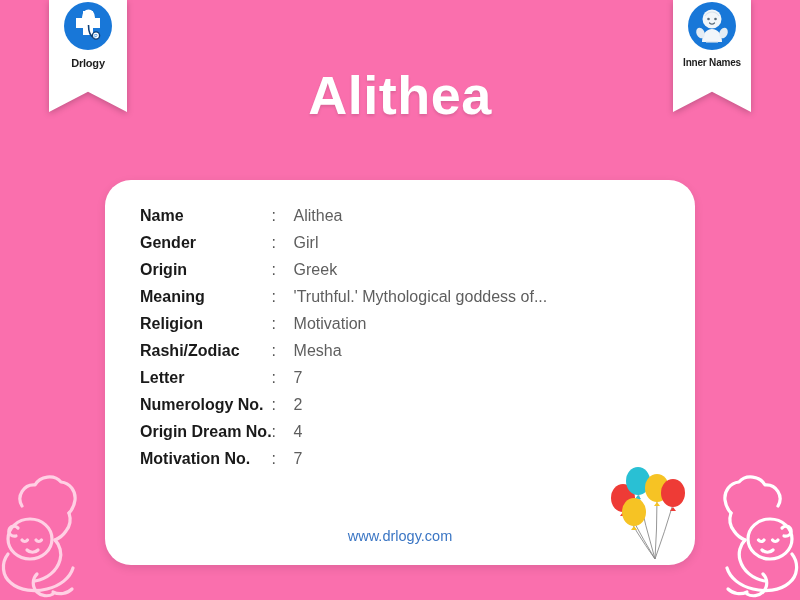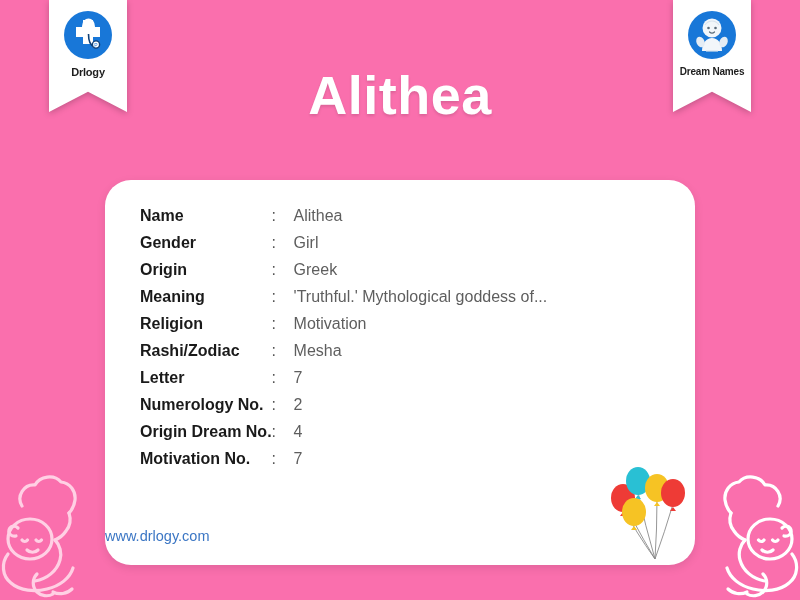--- a/index.html
+++ b/index.html
@@ -43,21 +43,21 @@
     background: #ffffff;
     -webkit-clip-path: polygon(0 0, 100% 0, 100% 100%, 50% 82%, 0 100%);
     clip-path: polygon(0 0, 100% 0, 100% 100%, 50% 82%, 0 100%);
   }
   .badge-inner {
     position: absolute;
     inset: 0;
     display: flex;
     flex-direction: column;
     align-items: center;
-    padding-top: 9px;
+    padding-top: 0;
     box-sizing: border-box;
   }
   .badge-icon { width: 52px; height: 52px; }
   .badge-icon svg { display: block; width: 100%; height: 100%; }
   .badge-label {
     margin-top: 5px;
     font-size: 11px;
     font-weight: bold;
     color: #1d1d1d;
     letter-spacing: -0.2px;
@@ -119,21 +119,21 @@
     color: #5e5e5e;
     white-space: nowrap;
     font-size: 16.5px;
   }
 
   .site-url {
     position: absolute;
     left: 0;
     top: 348px;
     width: 100%;
-    text-align: left;
+    text-align: center;
     font-size: 14.5px;
     color: #3b76c4;
   }
 
   .balloons {
     position: absolute;
     right: 4px;
     bottom: -6px;
     width: 86px;
     height: 112px;
@@ -202,21 +202,21 @@
         <path d="M19 16c2-3 5-4 7-4s5 1 7 4" stroke="#d8e2ec" stroke-width="1.2" fill="none"></path>
         <circle cx="22.5" cy="19" r="1.3" fill="#5a6b7a"></circle>
         <circle cx="29.5" cy="19" r="1.3" fill="#5a6b7a"></circle>
         <path d="M23.5 23c1.5 1.4 3.5 1.4 5 0" stroke="#5a6b7a" stroke-width="1.2" fill="none" stroke-linecap="round"></path>
         <path d="M16 42c0-8 4.5-13 10-13s10 5 10 13z" fill="#f2f6fa"></path>
         <ellipse cx="14.5" cy="33" rx="4" ry="5.5" fill="#e4ecf4" transform="rotate(-25 14.5 33)"></ellipse>
         <ellipse cx="37.5" cy="33" rx="4" ry="5.5" fill="#e4ecf4" transform="rotate(25 37.5 33)"></ellipse>
         <path d="M20 42h12" stroke="#d8e2ec" stroke-width="1.2"></path>
       </svg>
     </span>
-    <span class="badge-label">Dream Names</span>
+    <span class="badge-label">Inner Names</span>
   </div>
 </div>
 
 <div class="page-title">Alithea</div>
 
 <div class="card">
   <table class="info-table">
     <tbody>
       <tr>
         <td class="cell-label">Name</td>

